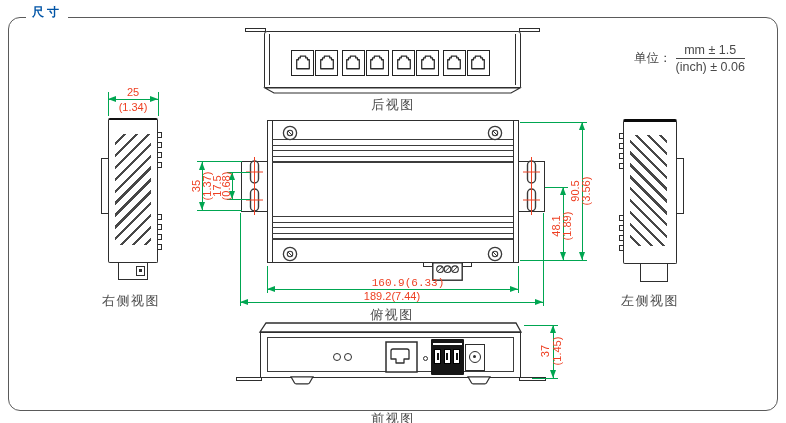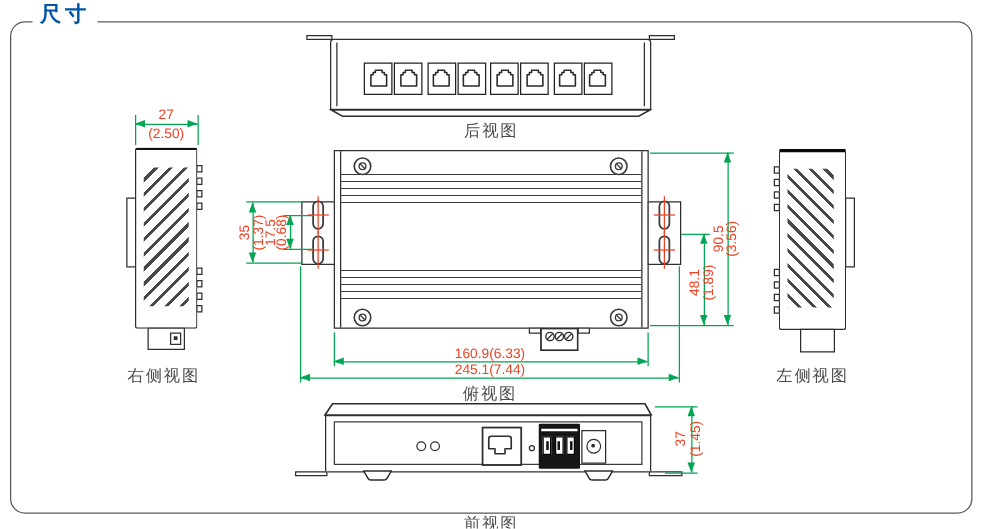--- a/index.html
+++ b/index.html
@@ -2,21 +2,21 @@
 <html><head>
 <meta charset="utf-8">
 <style>
   :root{ --g:#00a651; --r:#ee4023; --ln:#2e2e2e; --lbl:#4c4c4c; --blue:#0054a6; }
   html,body{margin:0;padding:0;background:#fff;}
   body{font-family:"Liberation Sans","DejaVu Sans",sans-serif;}
   #canvas{position:relative;width:786px;height:423px;background:#fff;overflow:hidden;}
   .abs{position:absolute;}
   .frame{position:absolute;left:8px;top:17px;width:768px;height:392px;border:1.4px solid #5a5a5a;border-radius:12px;}
   .title{position:absolute;left:26px;top:3px;height:18px;line-height:18px;padding:0 6px;background:#fff;
-         color:var(--blue);font-size:17px;font-weight:bold;letter-spacing:3px;z-index:5;}
+         color:var(--blue);font-size:12px;font-weight:bold;letter-spacing:3px;z-index:5;}
   .unit{position:absolute;left:634px;top:43px;display:flex;align-items:center;color:#4a4a4a;font-size:12.5px;z-index:4;}
   .unit .frac{display:inline-flex;flex-direction:column;text-align:center;margin-left:4px;}
   .unit .num{border-bottom:1.2px solid #4a4a4a;padding:0 3px 1px;}
   .unit .den{padding-top:1px;}
   .outl{position:absolute;border:1.6px solid var(--ln);background:#fff;box-sizing:border-box;}
   .thin{position:absolute;border:1.2px solid var(--ln);background:#fff;box-sizing:border-box;}
   .dln{position:absolute;background:var(--ln);}
   .dimH{position:absolute;height:0;border-top:1px solid var(--g);}
   .dimH:before{content:"";position:absolute;left:0;top:-4px;width:0;height:0;border-top:3.5px solid transparent;border-bottom:3.5px solid transparent;border-right:8px solid var(--g);}
   .dimH:after{content:"";position:absolute;right:0;top:-4px;width:0;height:0;border-top:3.5px solid transparent;border-bottom:3.5px solid transparent;border-left:8px solid var(--g);}
@@ -43,20 +43,27 @@
   .tb-cell span{position:absolute;left:1.6px;top:3px;width:2px;height:7px;background:#111;}
 </style>
 </head>
 <body>
 
 <div id="canvas">
 
   <div class="frame"></div>
   <div class="title">尺寸</div>
 
+  <div class="unit">
+    <span>单位：</span>
+    <span class="frac">
+      <span class="num">mm ± 1.5</span>
+      <span class="den">(inch) ± 0.06</span>
+    </span>
+  </div>
 
   <div>
     <div class="thin" style="left:245px;top:28px;width:21px;height:4px;"></div>
     <div class="thin" style="left:519px;top:28px;width:21px;height:4px;"></div>
     <div class="outl" style="left:264px;top:31px;width:257px;height:57px;border-radius:3px 3px 0 0;"></div>
     <div class="dln" style="left:269px;top:34px;width:1px;height:51px;"></div>
     <div class="dln" style="left:515px;top:34px;width:1px;height:51px;"></div>
     <div class="ports">
         <span class="port" style="margin-left: 0px;">
           <svg width="18" height="20" viewBox="0 0 20 21" style="display:block">
@@ -99,23 +106,23 @@
           </svg>
         </span>
       </div>
     <svg class="abs" style="left:263px;top:87px;" width="259" height="8">
       <polygon points="2,1 257,1 248,6 11,6" fill="#fff" stroke="#2e2e2e" stroke-width="1.2"></polygon>
     </svg>
     <div class="lbl" style="left:343px;top:96px;">后视图</div>
   </div>
 
   <div>
-    <div class="rt" style="left:103px;top:86px;width:60px;">27</div>
+    <div class="rt" style="left:103px;top:86px;width:60px;">25</div>
     <div class="dimH" style="left:108px;top:99px;width:50px;"></div>
-    <div class="rt" style="left:103px;top:101px;width:60px;">(2.50)</div>
+    <div class="rt" style="left:103px;top:101px;width:60px;">(1.34)</div>
     <div class="extV" style="left:108px;top:92px;height:24px;"></div>
     <div class="extV" style="left:158px;top:92px;height:24px;"></div>
 
     <div class="thin" style="left:101px;top:158px;width:8px;height:56px;"></div>
     <div class="outl" style="left:108px;top:118px;width:50px;height:145px;border-top:2.6px solid #111;border-radius:2px;"></div>
     <div class="vents vents-l" style="left:115px;top:134px;width:36px;height:111px;"></div>
     <div class="teeth" style="left:156.5px;top:132px;">
         <span class="tooth"></span>
         <span class="tooth"></span>
         <span class="tooth"></span>
@@ -232,23 +239,23 @@
     <div class="dimV" style="left:582px;top:122px;height:138px;"></div>
     <div class="vt" style="left:526px;top:220px;">48.1</div>
     <div class="vt" style="left:537px;top:220px;">(1.89)</div>
     <div class="vt" style="left:545px;top:185px;">90.5</div>
     <div class="vt" style="left:556px;top:185px;">(3.56)</div>
 
     <div class="extV" style="left:267px;top:266px;height:27px;"></div>
     <div class="extV" style="left:518px;top:266px;height:27px;"></div>
     <div class="extV" style="left:240px;top:213px;height:93px;"></div>
     <div class="extV" style="left:543px;top:213px;height:93px;"></div>
-    <div class="rt" style="left:332px;top:277px;width:120px;">160.9(6.33)</div>
+    <div class="rt" style="left:348px;top:277px;width:120px;font-family:Liberation Mono, monospace;">160.9(6.33)</div>
     <div class="dimH" style="left:267px;top:289px;width:251px;"></div>
-    <div class="rt" style="left:332px;top:290px;width:120px;">245.1(7.44)</div>
+    <div class="rt" style="left:332px;top:290px;width:120px;">189.2(7.44)</div>
     <div class="dimH" style="left:240px;top:302px;width:303px;"></div>
     <div class="lbl" style="left:342px;top:306px;">俯视图</div>
   </div>
 
   <div>
     <div class="thin" style="left:676px;top:158px;width:8px;height:56px;"></div>
     <div class="outl" style="left:623px;top:119px;width:54px;height:145px;border-top:3px solid #0a0a0a;border-radius:2px;"></div>
     <div class="vents vents-r" style="left:630px;top:135px;width:37px;height:111px;"></div>
     <div class="teeth" style="left:619px;top:133px;">
         <span class="tooth"></span>

